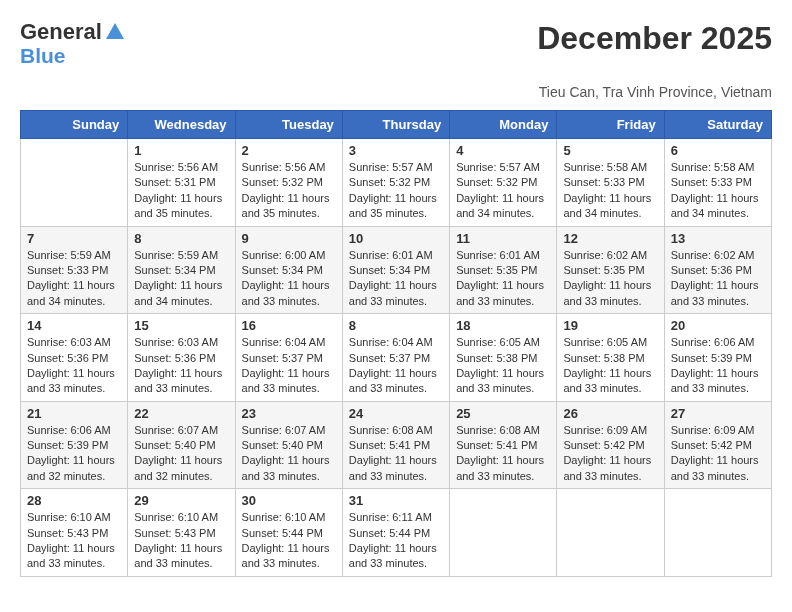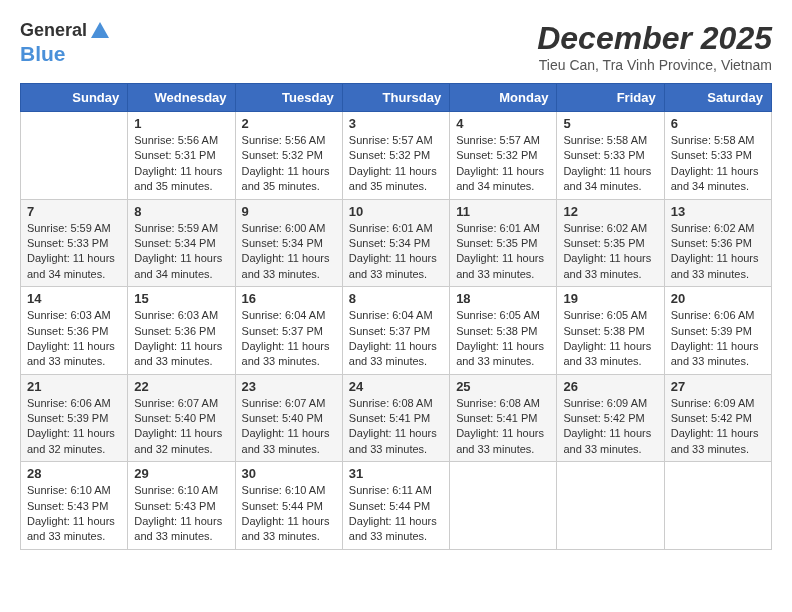--- a/index.html
+++ b/index.html
@@ -14,21 +14,21 @@
       display: flex;
       align-items: flex-start;
       justify-content: space-between;
       margin-bottom: 10px;
     }
     .logo {
       display: flex;
       align-items: center;
     }
     .logo-text-general {
-      font-size: 18px;
+      font-size: 22px;
       font-weight: bold;
       color: #333;
       line-height: 1.1;
     }
     .logo-text-blue {
       font-size: 21px;
       font-weight: bold;
       color: #4a90d9;
       line-height: 1.1;
     }
@@ -37,25 +37,25 @@
       height: 22px;
       margin-left: 2px;
     }
     .title-section {
       text-align: right;
     }
     .calendar-title {
       font-size: 32px;
       font-weight: bold;
       color: #333;
-      font-style: italic;
     }
     .calendar-subtitle {
       font-size: 14px;
       color: #555;
+      margin-top: 27px;
     }
     .calendar {
       width: 100%;
       border-collapse: collapse;
       border: 1px solid #ccc;
     }
     .calendar th {
       background-color: #3a6cc0;
       color: #fff;
       text-align: right;

